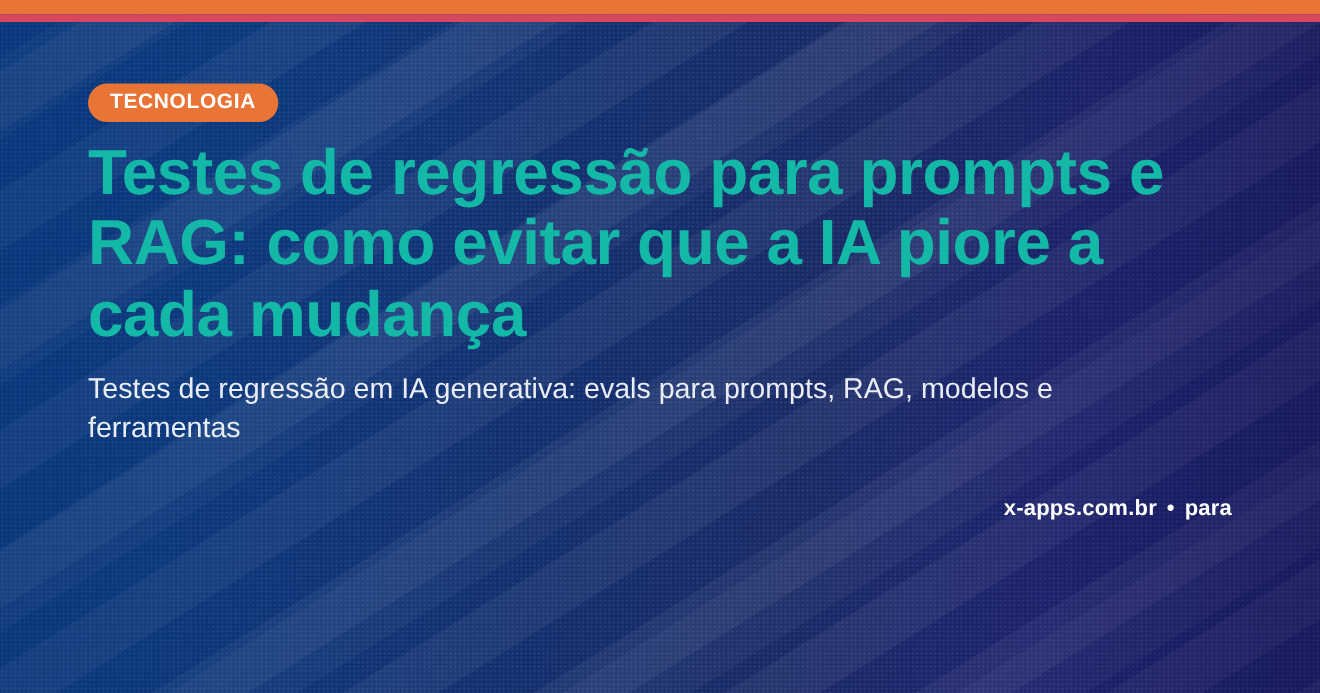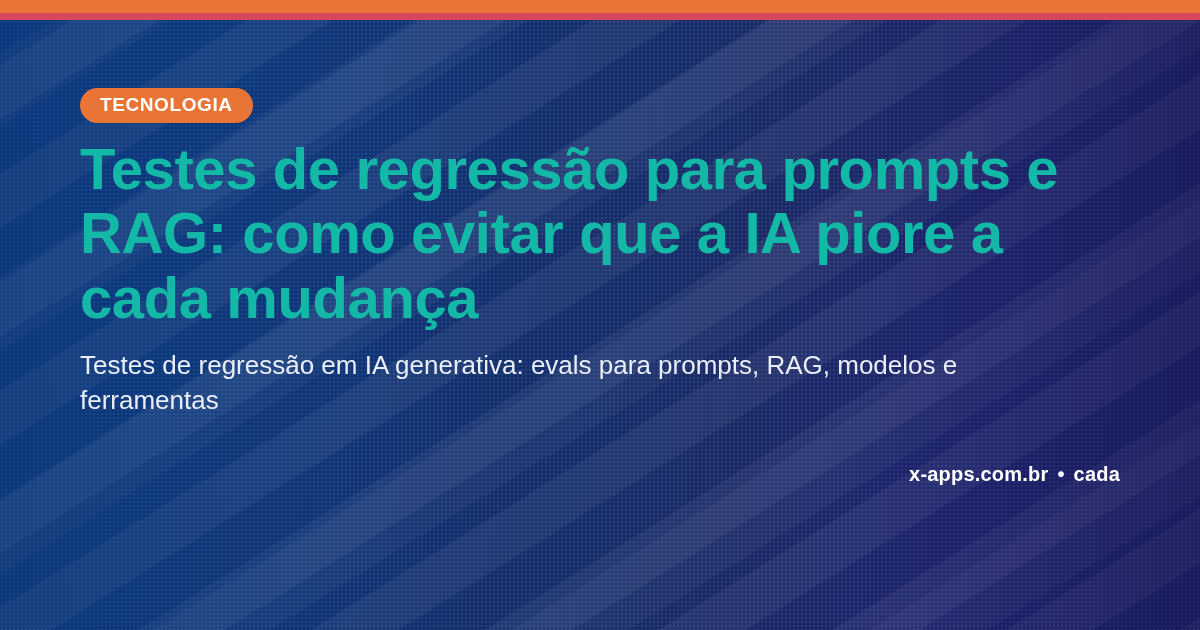--- a/index.html
+++ b/index.html
@@ -89,21 +89,21 @@
         rgba(8,44,102,0.00) 30%,
         rgba(10,14,60,0.00) 70%,
         rgba(10,14,60,0.30) 100%);
   }
 
   
   .content {
     position: absolute;
     z-index: 6;
     left: 80px;
-    top: 16px;
+    top: 4px;
     width: 1040px;
     height: 492px;
   }
 
   .badge {
     display: inline-block;
     margin-top: 72px;
     padding: 7px 20px 9px 20px;
     background: #e87435;
     color: #ffffff;
@@ -164,17 +164,17 @@
 
   <div class="content">
 
     <div class="badge">TECNOLOGIA</div>
 
     <h1 class="title">Testes de regressão para prompts e RAG: como evitar que a IA piore a cada mudança</h1>
 
     <p class="subtitle">Testes de regressão em IA generativa: evals para prompts, RAG, modelos e ferramentas</p>
 
     <div class="footer">
-      <span>x-apps.com.br</span><span class="sep">•</span><span>cada</span>
+      <span>x-apps.com.br</span><span class="sep">•</span><span>para</span>
     </div>
 
   </div>
 </div>
 
 </body></html>

